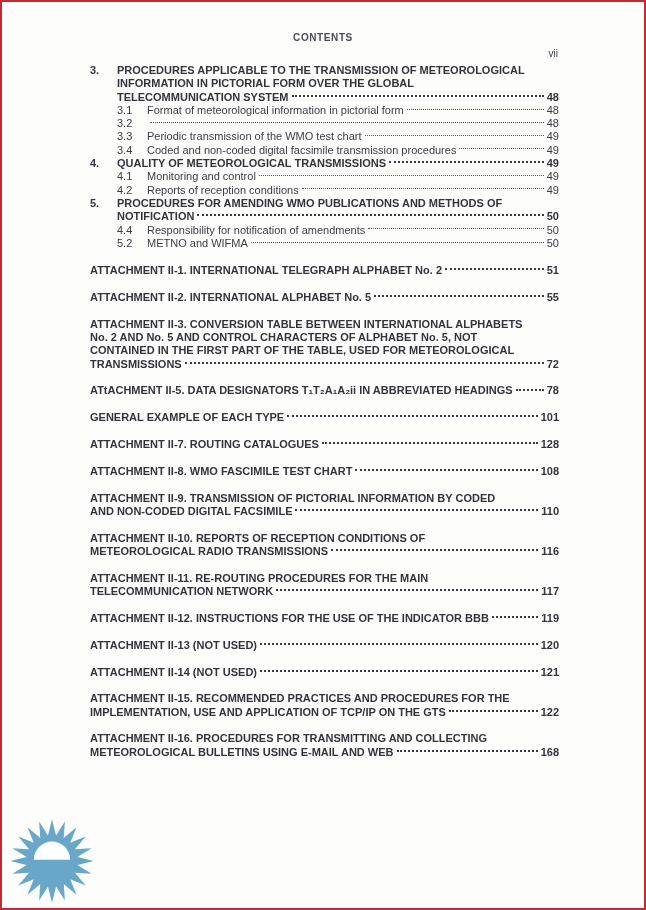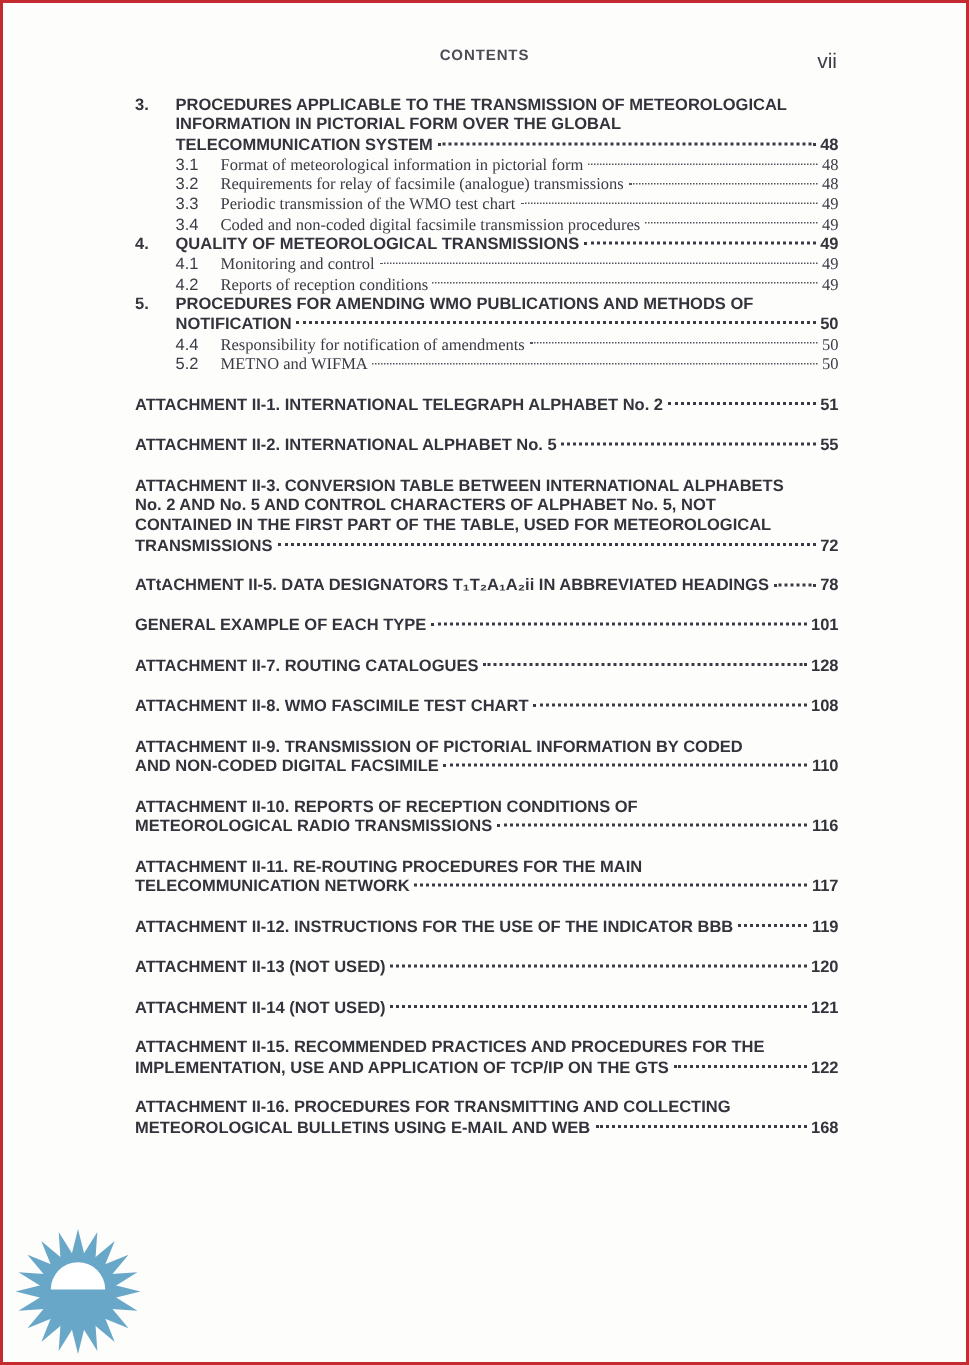--- a/index.html
+++ b/index.html
@@ -12,22 +12,22 @@
     font-family:"Liberation Sans",sans-serif;
     color:#35353e;
     overflow:hidden;
   }
   .page-header{position:absolute;top:30px;left:0;right:0;height:14px;}
   .hdr-title{
     display:block;text-align:center;
     font-size:10px;letter-spacing:0.6px;color:#4b4b55;font-weight:bold;
   }
   .hdr-pagenum{
-    position:absolute;right:86px;top:0;
-    font-size:14px;color:#3c3c46;
+    position:absolute;right:86px;top:16px;
+    font-size:10px;color:#3c3c46;
   }
   .content{
     position:absolute;left:88px;right:85px;top:62px;
   }
   .entry{position:relative;}
   .line{
     font-size:11px;line-height:13.3px;
     white-space:nowrap;overflow:hidden;
   }
   .flexline{display:flex;align-items:center;}
@@ -38,21 +38,21 @@
     margin:0 3px 3px 3px;
   }
   .pg{flex:0 0 auto;}
   
   .sec .line, .att .line{font-weight:bold;color:#33333c;}
   .sec{padding-left:27px;}
   .sec > .num{position:absolute;left:0;top:0;width:27px;font-size:11px;line-height:13.3px;font-weight:bold;}
   
   .sub{padding-left:57px;position:relative;font-weight:normal;}
   .sub .num{position:absolute;left:27px;top:0;width:30px;font-size:11px;line-height:13.3px;color:#3b3b45;}
-  .sub .line{font-weight:normal;color:#3b3b45;font-family:Liberation Serif, serif;}
+  .sub .line{font-weight:normal;color:#3b3b45;}
   .sub .leader{border-bottom:1.5px dotted #55555e;margin-bottom:3px;}
   
   .att{margin-top:13.5px;}
   #toc-attachments{margin-top:14px;}
   
   .watermark{
     position:absolute;left:3px;right:3px;bottom:3px;height:88px;
     display:flex;align-items:center;
     background:rgba(253,253,252,0.0);
   }
@@ -85,21 +85,20 @@
           <span class="num">3.1</span>
           <div class="line flexline">
             <span class="t">Format of meteorological information in pictorial form</span>
             <span class="leader"></span>
             <span class="pg">48</span>
           </div>
         </div>
         <div class="entry sub">
           <span class="num">3.2</span>
           <div class="line flexline">
-            <span class="t">Requirements for relay of facsimile (analogue) transmissions</span>
             <span class="leader"></span>
             <span class="pg">48</span>
           </div>
         </div>
         <div class="entry sub">
           <span class="num">3.3</span>
           <div class="line flexline">
             <span class="t">Periodic transmission of the WMO test chart</span>
             <span class="leader"></span>
             <span class="pg">49</span>

